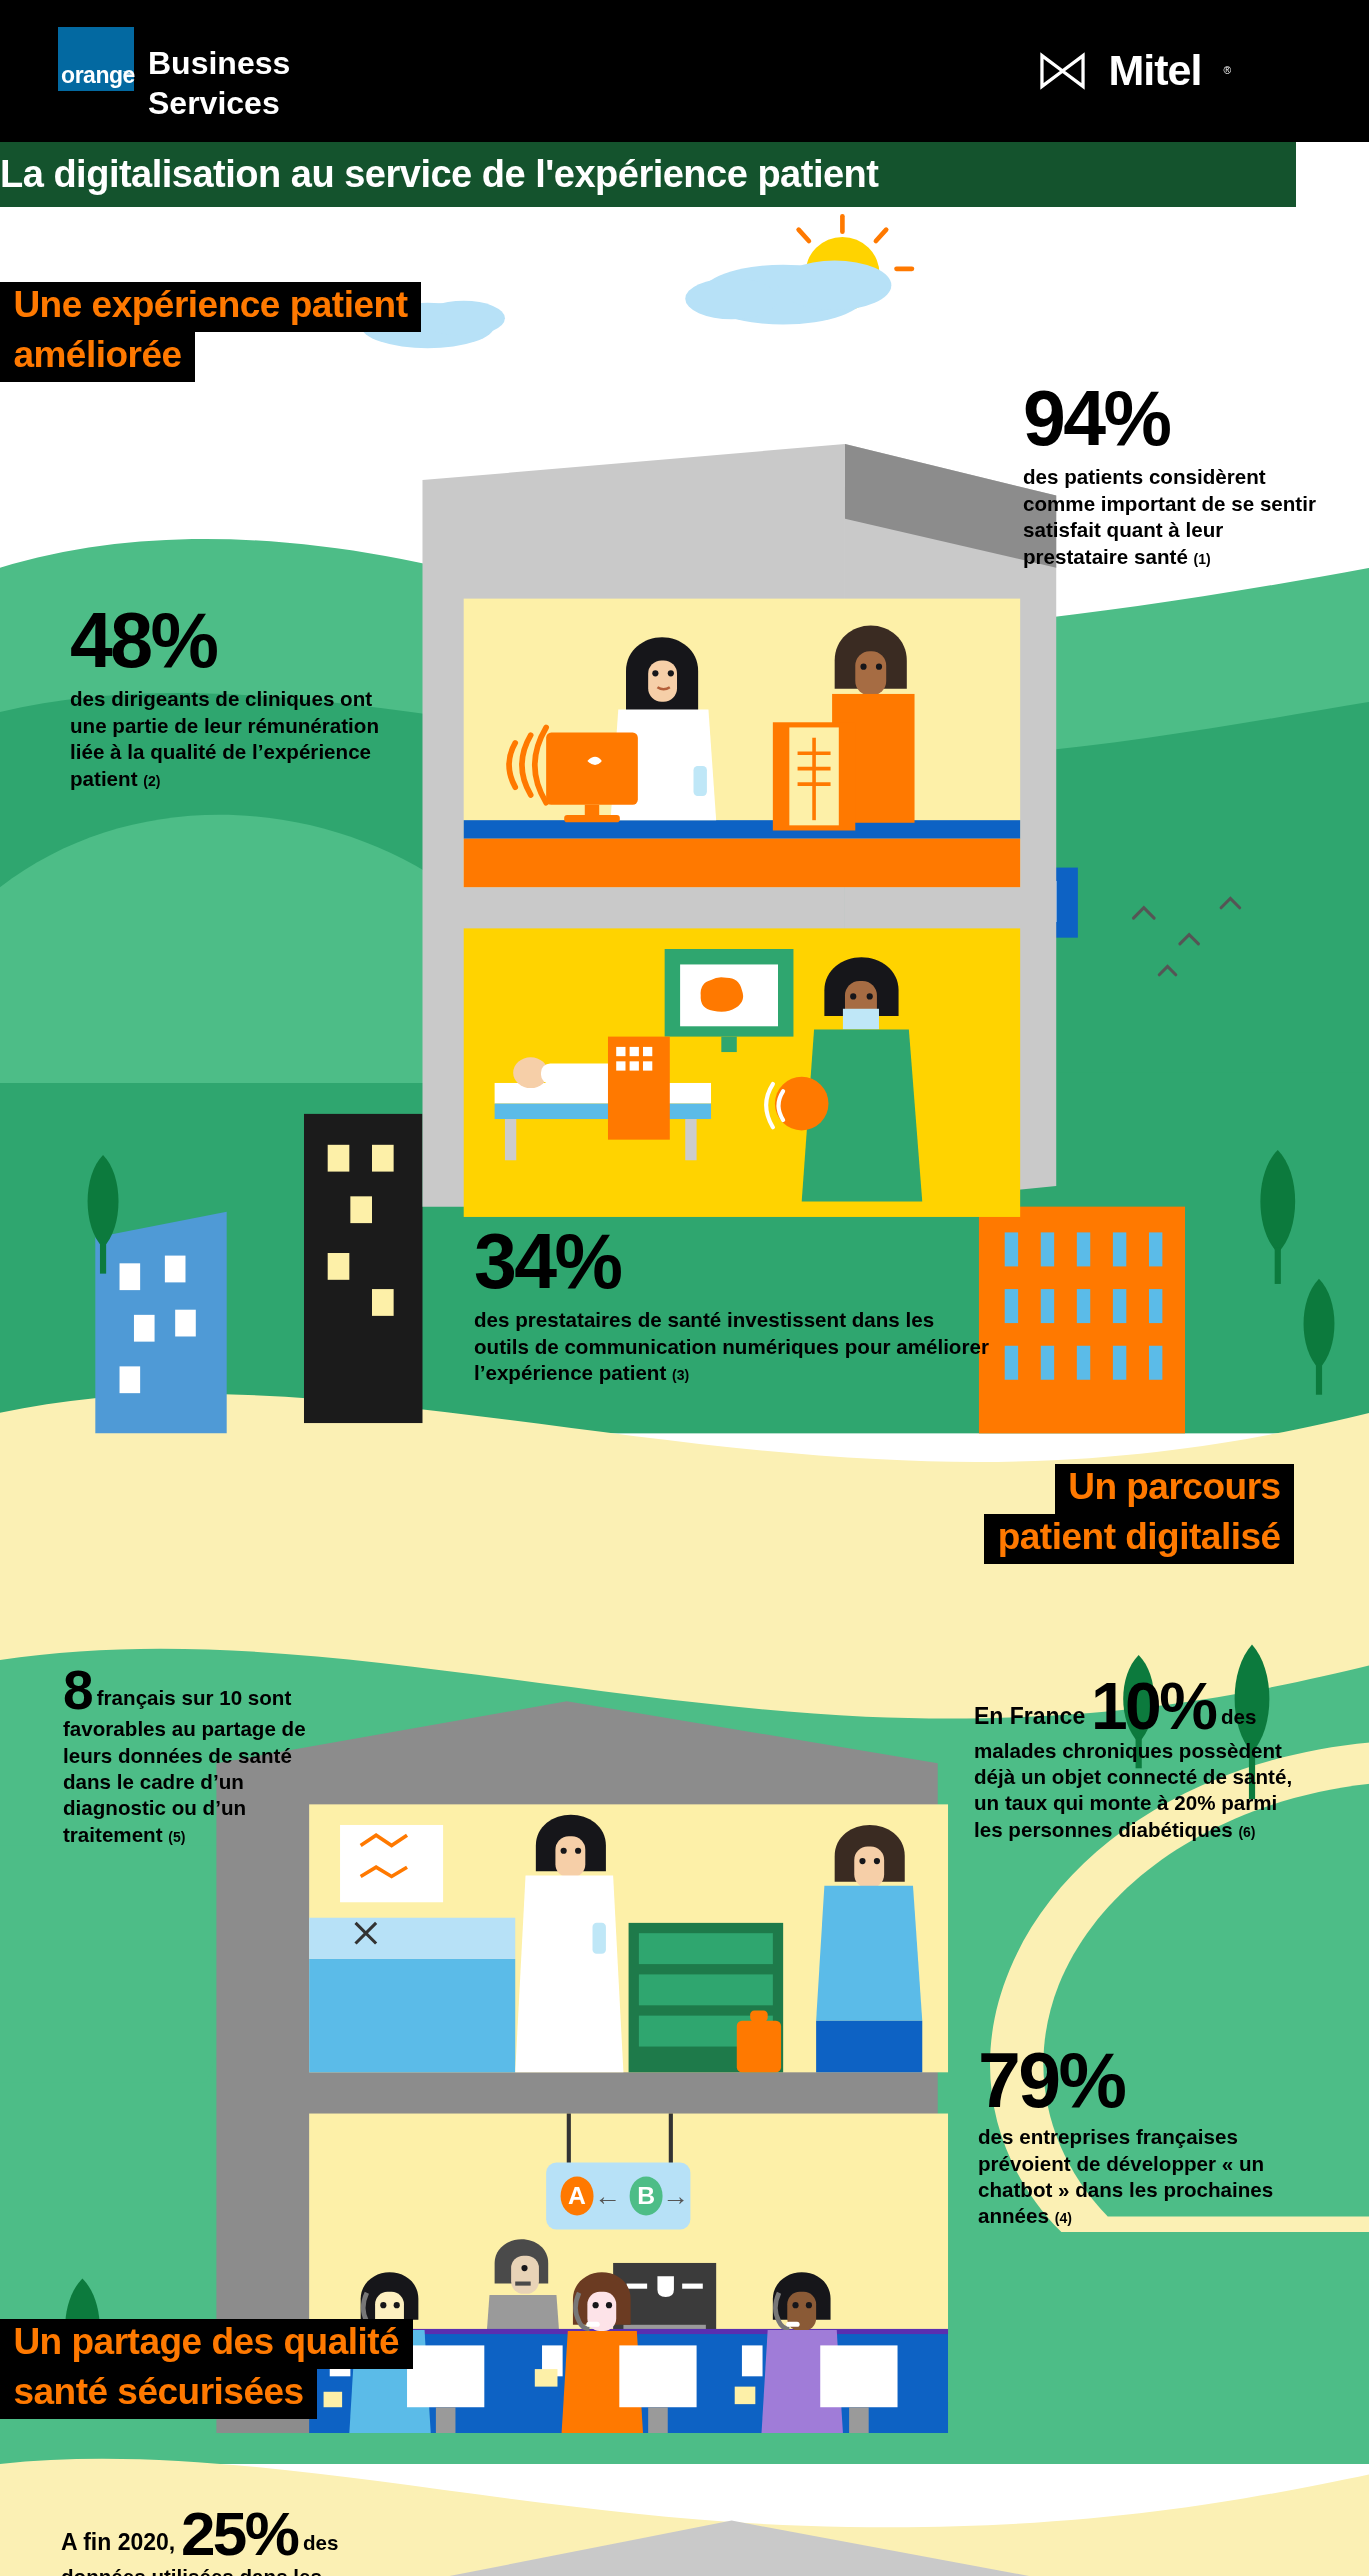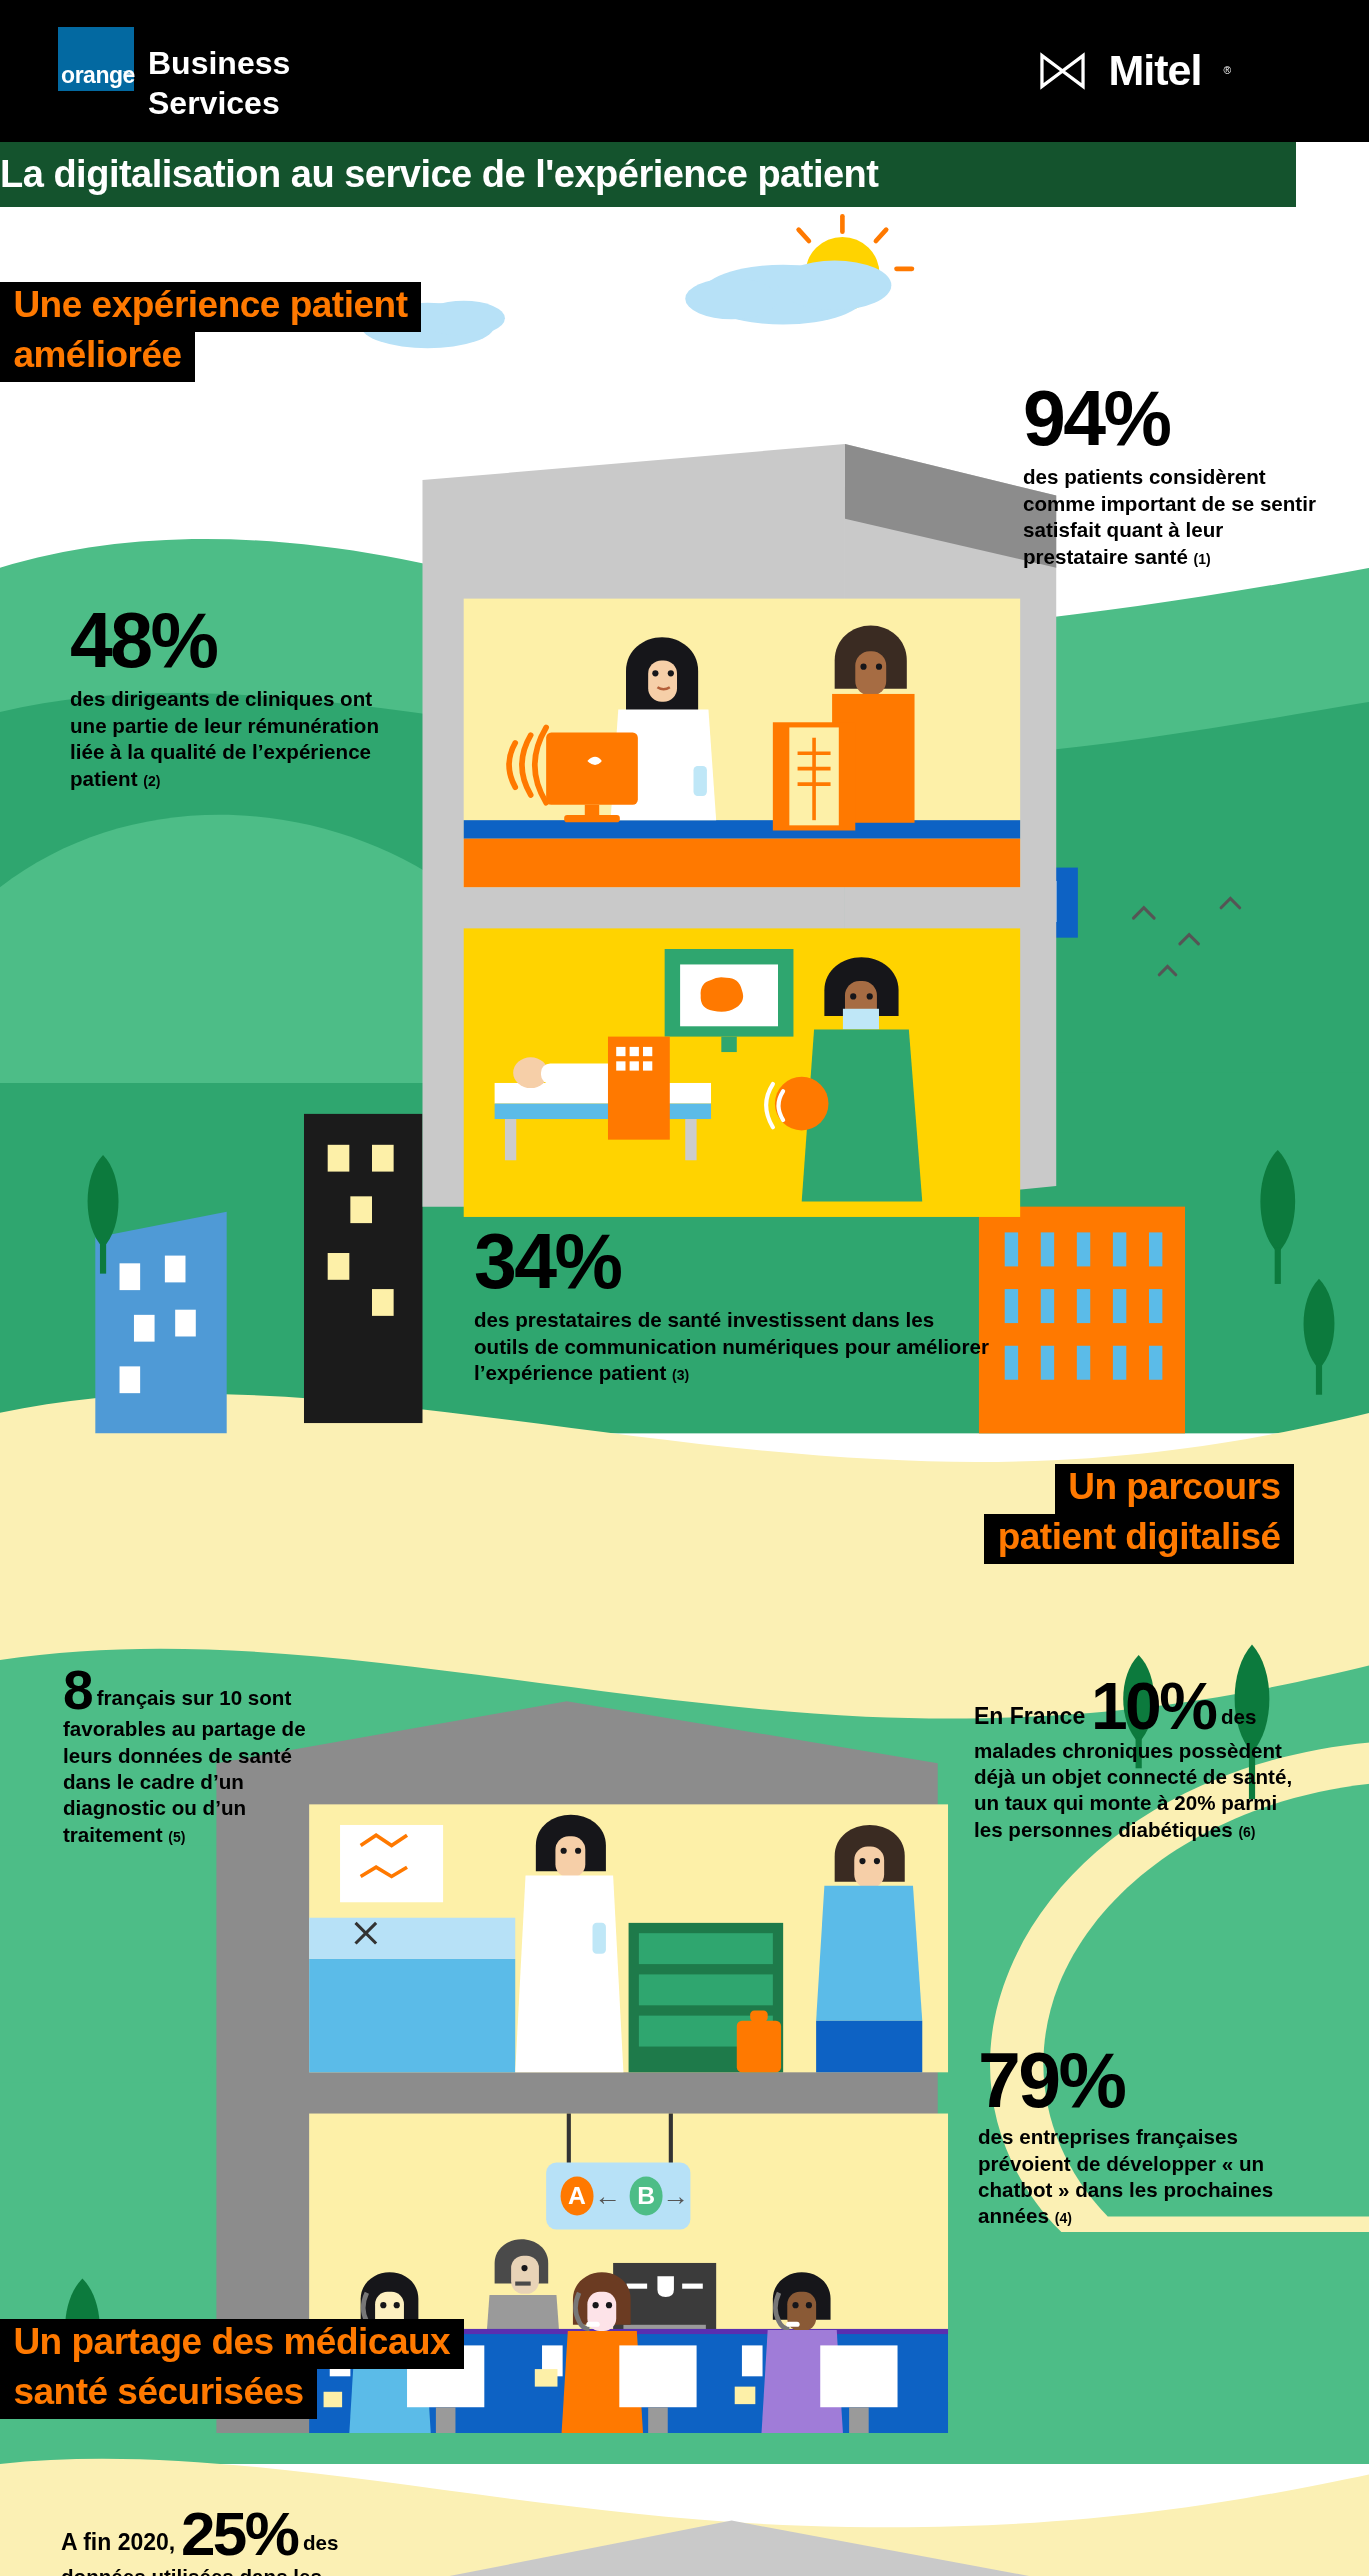--- a/index.html
+++ b/index.html
@@ -518,21 +518,21 @@
       <div><span class="tagline">Une expérience patient</span></div>
       <div><span class="tagline">améliorée</span></div>
     </div>
 
     <div class="sect-tag" style="right:76px; top:1257px; text-align:right;">
       <div><span class="tagline">Un parcours</span></div>
       <div><span class="tagline">patient digitalisé</span></div>
     </div>
 
     <div class="sect-tag" style="left:0px; top:2112px;">
-      <div><span class="tagline">Un partage des médicaux</span></div>
+      <div><span class="tagline">Un partage des qualité</span></div>
       <div><span class="tagline">santé sécurisées</span></div>
     </div>
 
     <div class="stat" style="left:70px; top:397px; width:309px;">
       <div class="big">48%</div>
       <div class="body" style="margin-top:9.3px;">
         <span>des dirigeants de cliniques ont une partie de leur rémunération liée à la qualité de l’expérience patient</span>
         <span class="ref">(2)</span>
       </div>
     </div>

